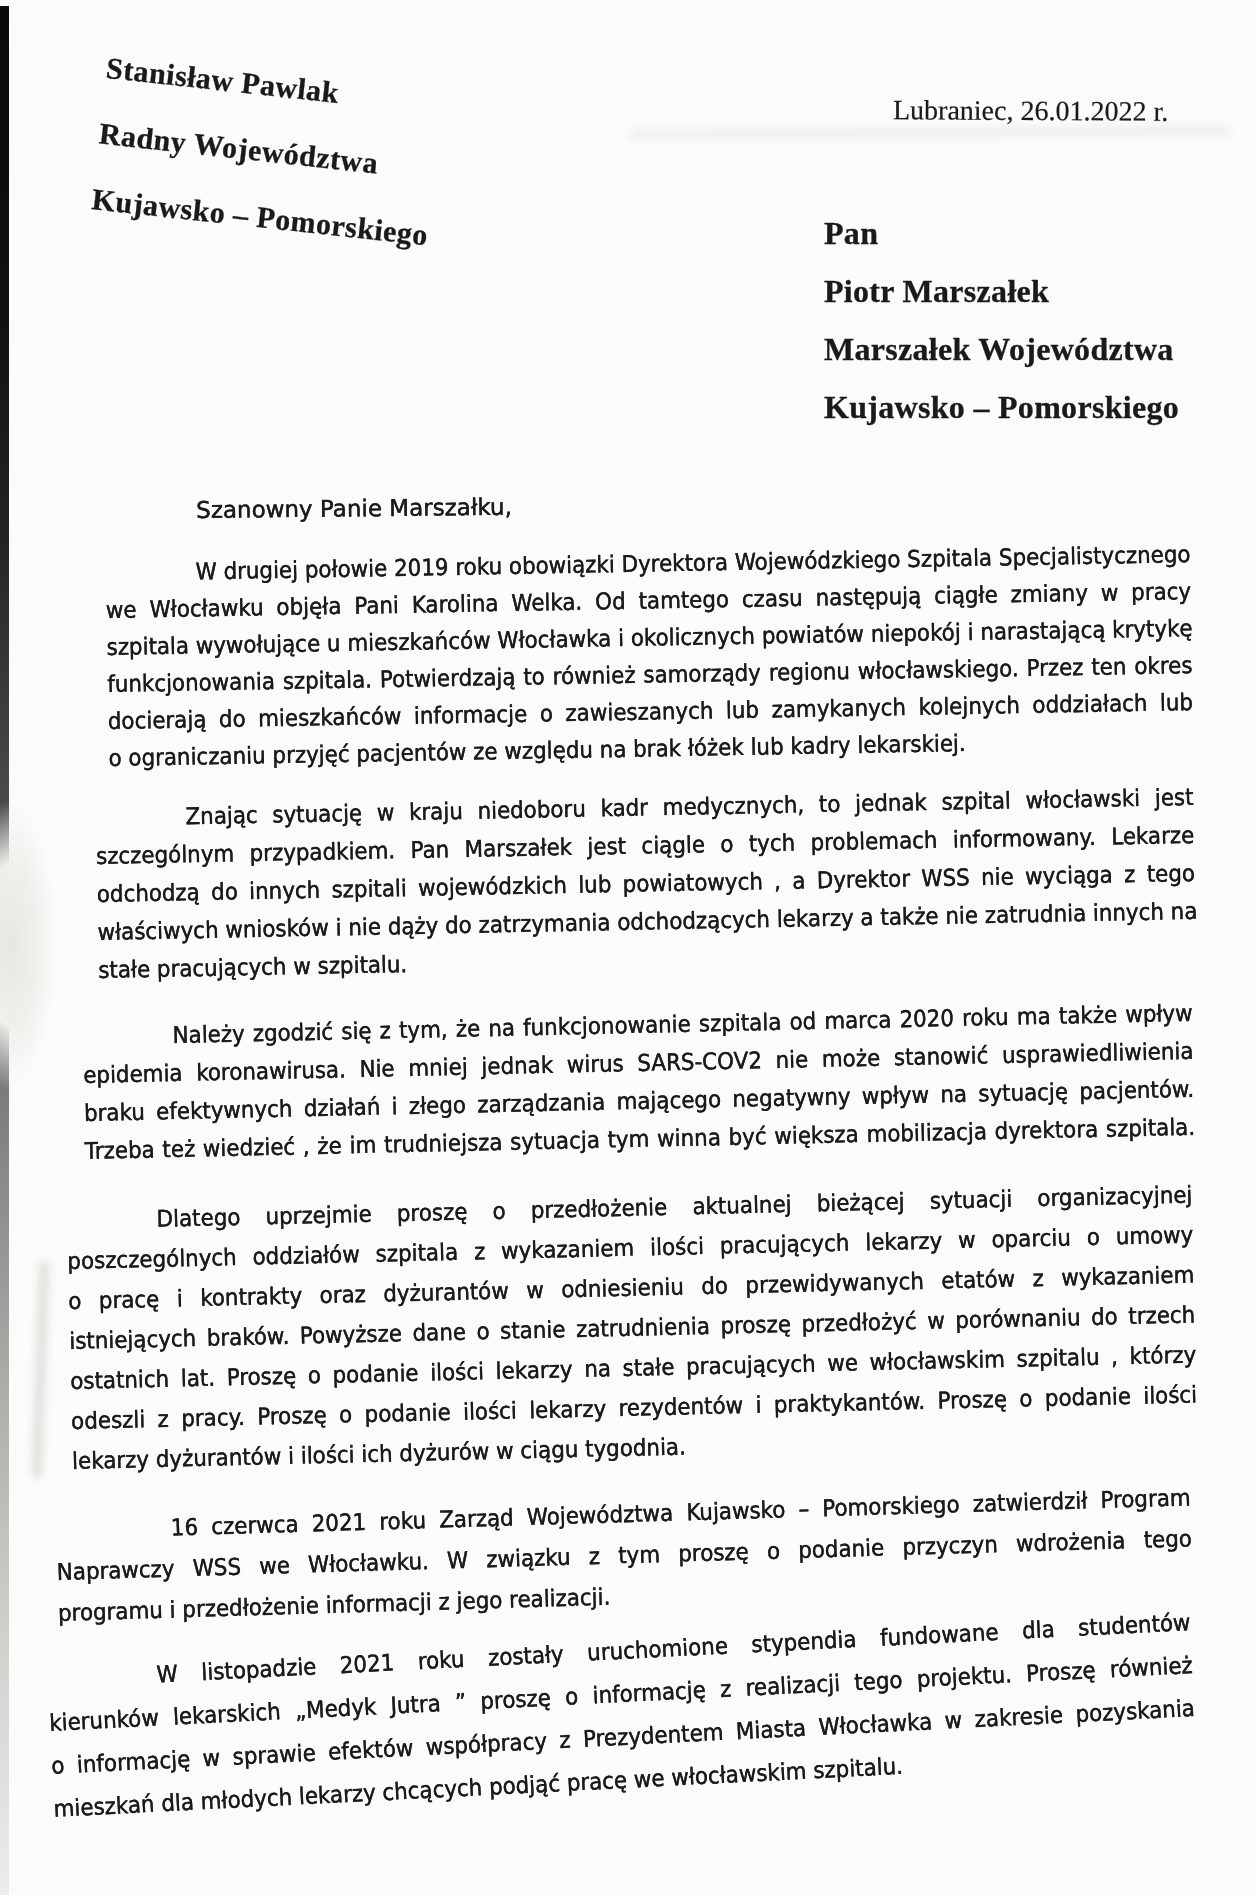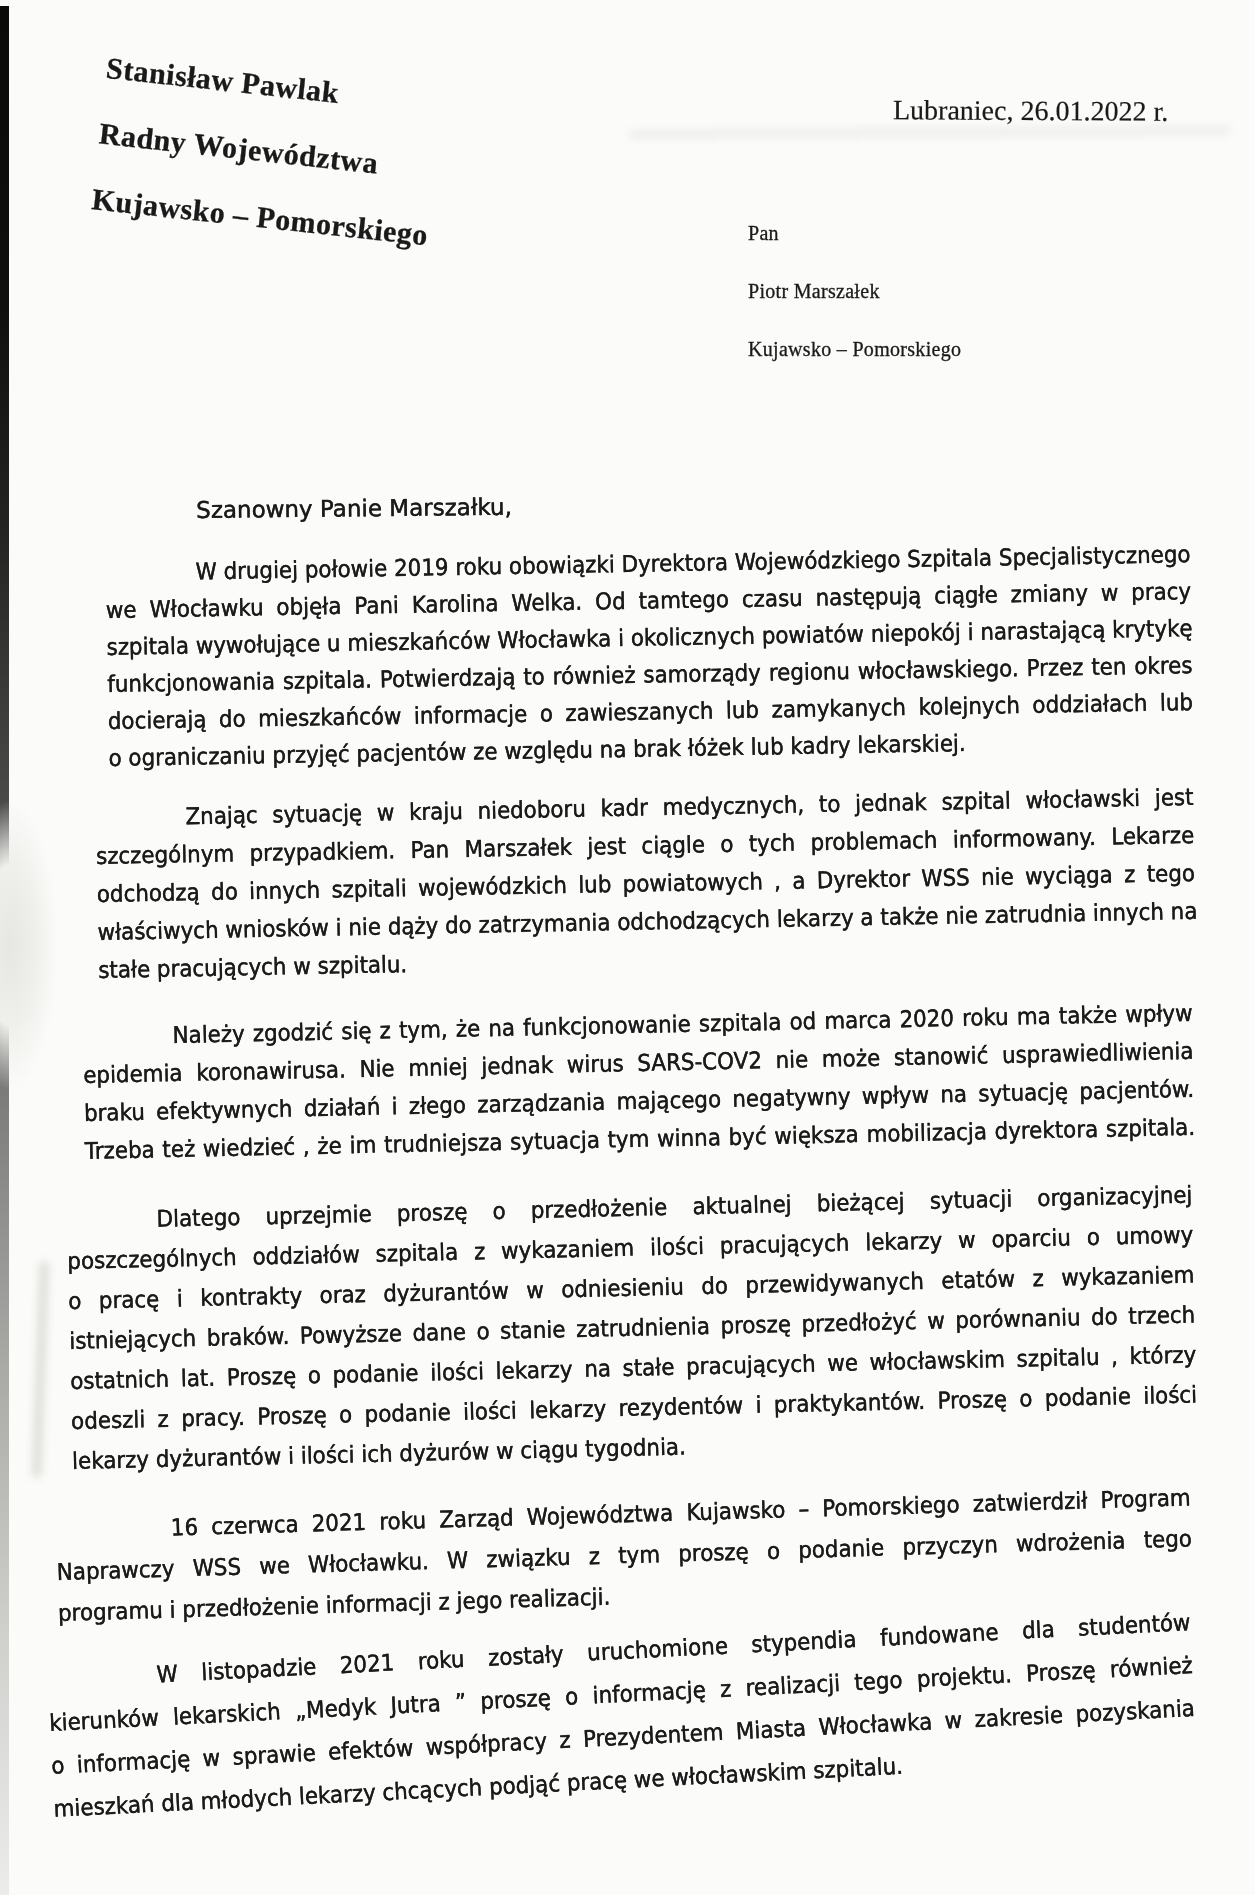--- a/index.html
+++ b/index.html
@@ -45,23 +45,23 @@
     -webkit-text-stroke:0.3px var(--ink);
   }
   .dateline{
     position:absolute;left:893px;top:94px;
     font-family:"Liberation Serif","DejaVu Serif",serif;
     font-size:28px;line-height:34px;white-space:nowrap;
     transform:rotate(0.3deg);
     -webkit-text-stroke:0.2px var(--ink);
   }
   .recipient{
-    position:absolute;left:748px;top:204px;
+    position:absolute;left:824px;top:204px;
     font-family:"Liberation Serif","DejaVu Serif",serif;
-    font-weight:normal;font-size:20px;line-height:58px;
+    font-weight:bold;font-size:32px;line-height:58px;
     letter-spacing:0.3px;white-space:nowrap;
     -webkit-text-stroke:0.3px var(--ink);
   }
   
   .body-text{
     font-size:23px;line-height:40px;
     -webkit-text-stroke:0.4px var(--ink);
     text-shadow:0 0 0.5px rgba(20,20,20,0.8);
   }
   .salutation{
@@ -106,20 +106,21 @@
     <div>Stanisław Pawlak</div>
     <div>Radny Województwa</div>
     <div>Kujawsko – Pomorskiego</div>
   </div>
 
   <div class="dateline">Lubraniec, 26.01.2022 r.</div>
 
   <div class="recipient">
     <div>Pan</div>
     <div>Piotr Marszałek</div>
+    <div>Marszałek Województwa</div>
     <div>Kujawsko – Pomorskiego</div>
   </div>
 
   <div class="salutation body-text">Szanowny Panie Marszałku,</div>
 
   <div class="para p1 body-text">
     <div class="ln indent">W drugiej połowie 2019 roku obowiązki Dyrektora Wojewódzkiego Szpitala Specjalistycznego</div>
     <div class="ln">we Włocławku objęła Pani Karolina Welka. Od tamtego czasu następują ciągłe zmiany w pracy</div>
     <div class="ln">szpitala wywołujące u mieszkańców Włocławka i okolicznych powiatów niepokój i narastającą krytykę</div>
     <div class="ln">funkcjonowania szpitala. Potwierdzają to również samorządy regionu włocławskiego. Przez ten okres</div>

